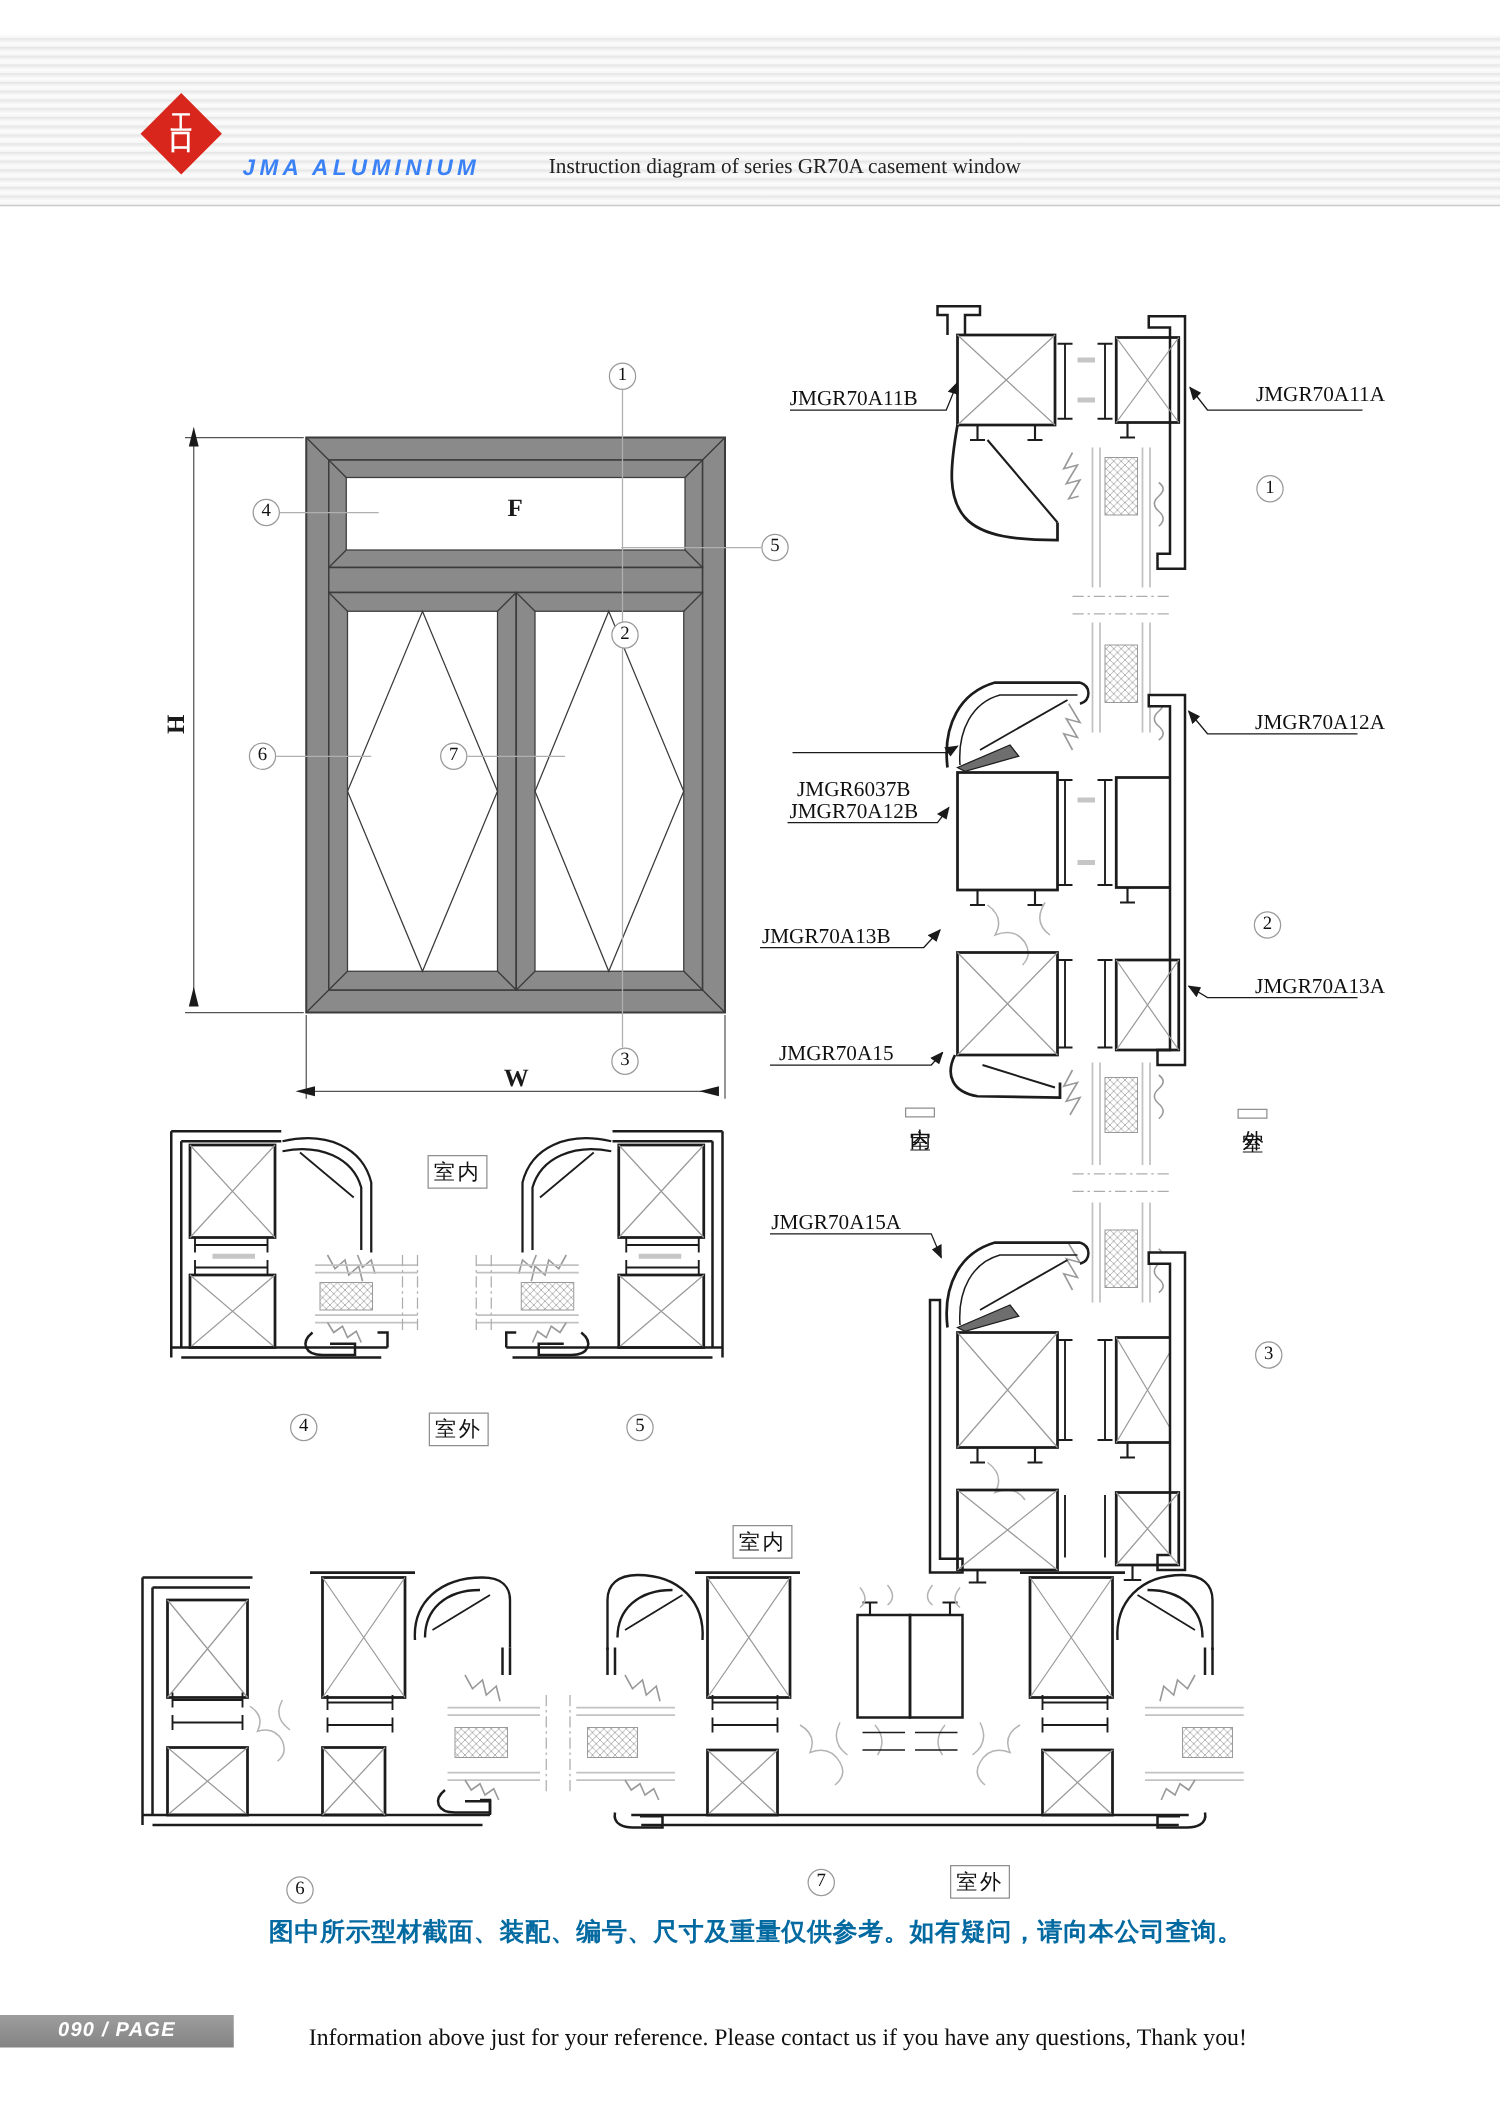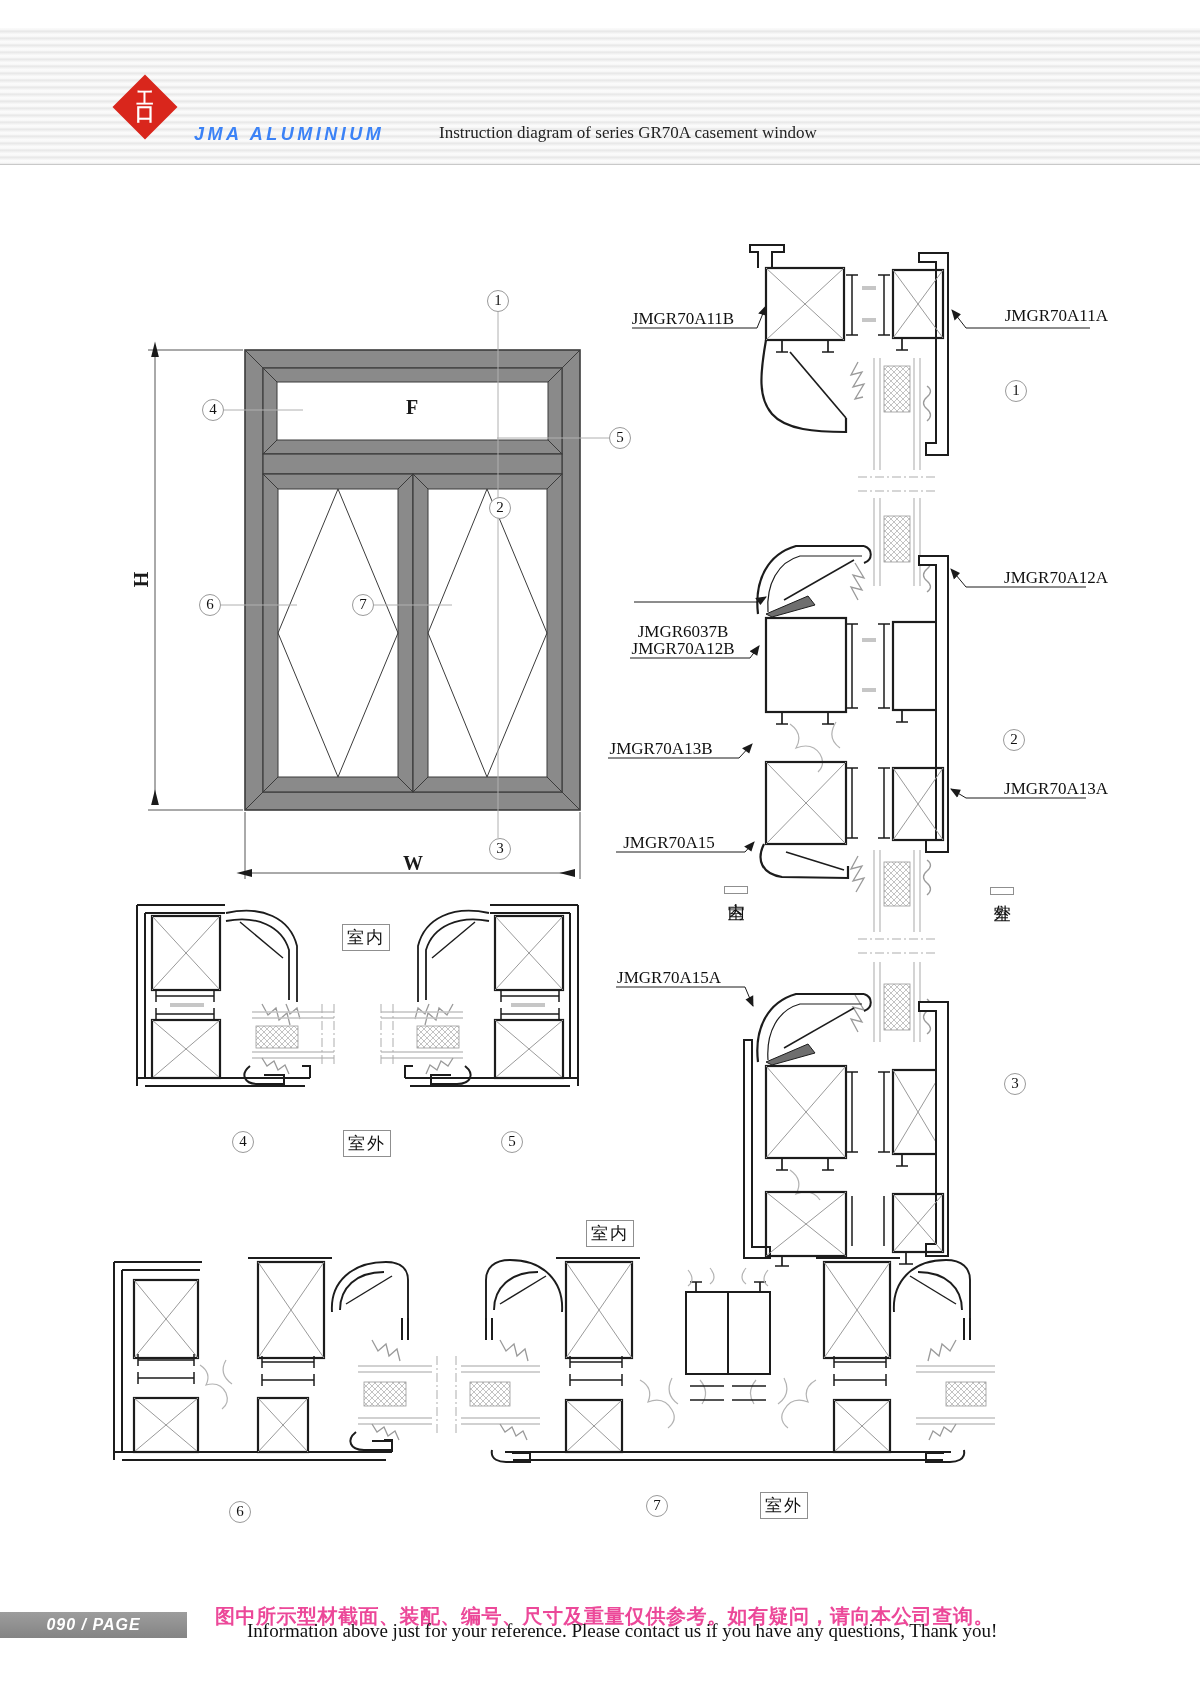--- a/index.html
+++ b/index.html
@@ -43,22 +43,22 @@
     font-size:17px;color:#111;writing-mode:vertical-rl;text-orientation:upright;line-height:1.05;}
   
   .dimletter{position:absolute;font-family:"Liberation Serif",serif;font-weight:700;
     font-size:20px;color:#1a1a1a;}
   .rot{transform:rotate(-90deg);}
   
   .page-bar{position:absolute;left:0;top:1612px;width:187px;height:26px;
     background:linear-gradient(180deg,#9d9d9d,#848484);display:flex;align-items:center;
     justify-content:center;color:#fff;font-size:16px;font-weight:700;font-style:italic;
     letter-spacing:1px;}
-  .disc-cn{position:absolute;left:215px;top:1603px;font-size:20px;font-weight:700;
-    color:#ec4899;letter-spacing:0.5px;white-space:nowrap;}
+  .disc-cn{position:absolute;left:215px;top:1532px;font-size:20px;font-weight:700;
+    color:#0369a1;letter-spacing:0.5px;white-space:nowrap;}
   .disc-en{position:absolute;left:215px;top:1620px;font-size:19px;
     font-family:"Liberation Serif",serif;color:#101010;white-space:nowrap;margin-left:32px;}
 </style>
 </head>
 <body>
 
 <div class="content">
 
 <svg class="draw" width="1200" height="1697" viewBox="0 0 1200 1697">
   <defs>

